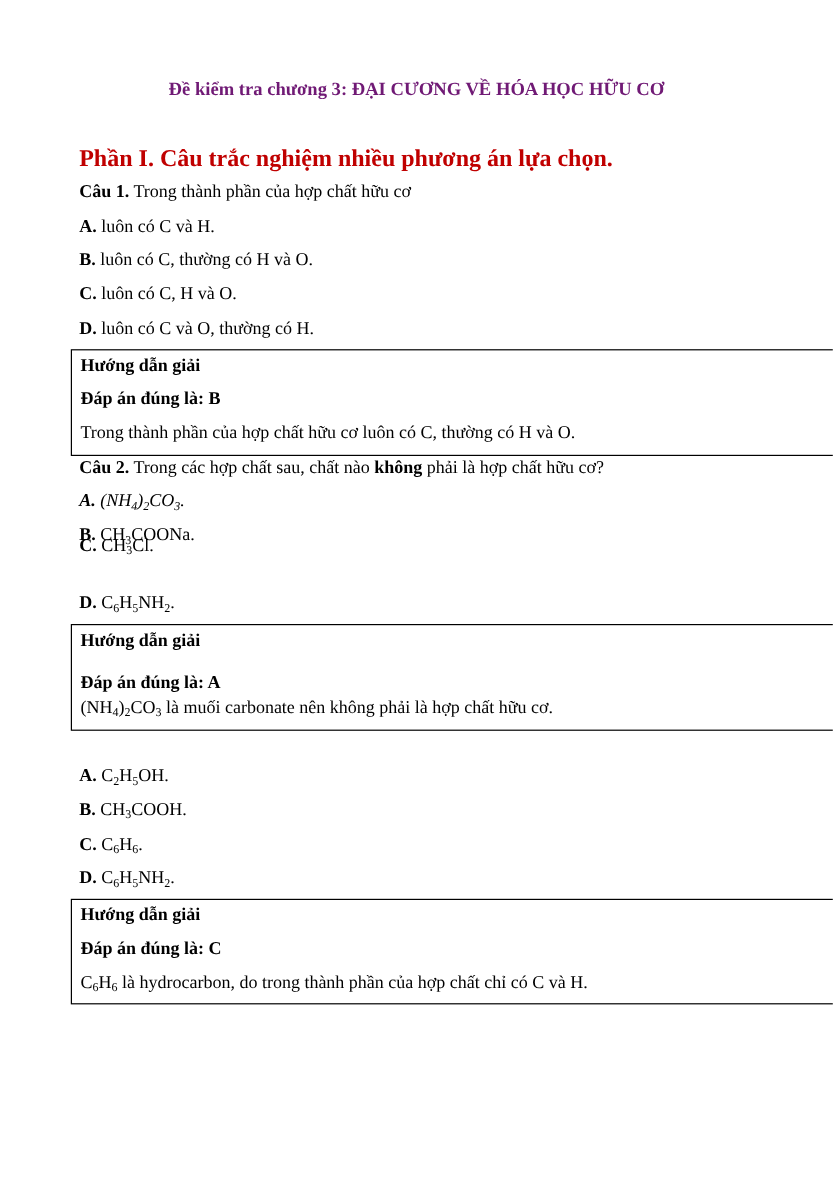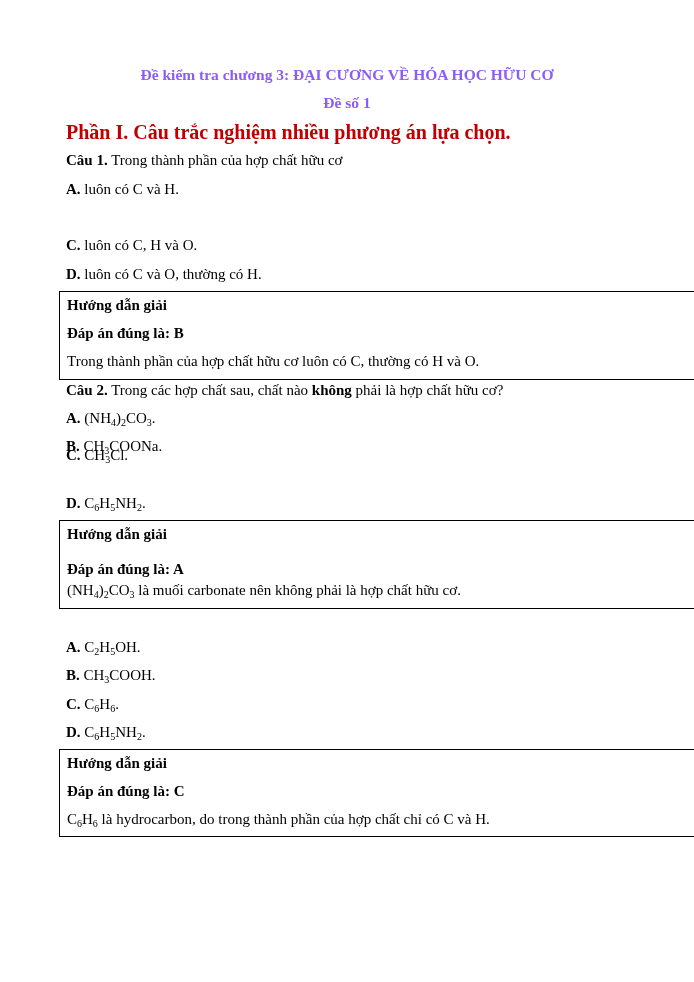--- a/index.html
+++ b/index.html
@@ -4,56 +4,56 @@
 <style>
   html, body { margin: 0; padding: 0; background: #ffffff; }
   body {
     width: 694px; height: 982px; position: relative; overflow: hidden;
     font-family: "Liberation Serif", "DejaVu Serif", serif;
     font-size: 15px; color: #000000;
   }
   .page { position: absolute; left: 0; top: 0; width: 694px; height: 982px; }
   .line { position: absolute; left: 66px; white-space: nowrap; line-height: 18px; }
   .center { left: 0; width: 694px; text-align: center; }
-  .title { color: #8b5cf6; font-weight: bold; font-size: 15.5px; }
+  .title { color: #701a75; font-weight: bold; font-size: 15.5px; }
   .section { color: #C00000; font-weight: bold; font-size: 20px; }
   b, .b { font-weight: bold; }
   sub { font-size: 10px; vertical-align: -3px; line-height: 0; }
   .box {
     position: absolute; left: 59px; width: 650px;
     border: 1.3px solid #000; box-sizing: border-box;
   }
   .box .line { left: 7px; }
 </style>
 </head>
 <body>
 
 <div class="page">
 
   <div class="line center title" style="top:66px;">Đề kiểm tra chương 3: ĐẠI CƯƠNG VỀ HÓA HỌC HỮU CƠ</div>
-  <div class="line center title" style="top:94px;">Đề số 1</div>
   <div class="line section" style="top:123px;">Phần I. Câu trắc nghiệm nhiều phương án lựa chọn.</div>
 
   <div class="line" style="top:151px;">
     <b>Câu 1.</b><span> Trong thành phần của hợp chất hữu cơ</span>
   </div>
   <div class="line" style="top:180px;"><b>A.</b><span> luôn có C và H.</span></div>
+  <div class="line" style="top:208px;"><b>B.</b><span> luôn có C, thường có H và O.</span></div>
   <div class="line" style="top:236px;"><b>C.</b><span> luôn có C, H và O.</span></div>
   <div class="line" style="top:265px;"><b>D.</b><span> luôn có C và O, thường có H.</span></div>
 
   <div class="box" style="top:291px; height:89px;">
     <div class="line b" style="top:4px;">Hướng dẫn giải</div>
     <div class="line b" style="top:32px;">Đáp án đúng là: B</div>
     <div class="line" style="top:60px;">Trong thành phần của hợp chất hữu cơ luôn có C, thường có H và O.</div>
   </div>
 
   <div class="line" style="top:381px;">
     <b>Câu 2.</b><span> Trong các hợp chất sau, chất nào </span><b>không</b><span> phải là hợp chất hữu cơ?</span>
   </div>
-  <div class="line" style="top:409px;"><b>A.</b> <span>(NH<sub>4</sub>)<sub>2</sub>CO<sub>3</sub>.</span></div>
+  <div class="line" style="top:409px;font-style:italic;"><b>A.</b> <span>(NH<sub>4</sub>)<sub>2</sub>CO<sub>3</sub>.</span></div>
   <div class="line" style="top:437px;"><b>B.</b> <span>CH<sub>3</sub>COONa.</span></div>
   <div class="line" style="top:446px;"><b>C.</b> <span>CH<sub>3</sub>Cl.</span></div>
   <div class="line" style="top:494px;"><b>D.</b> <span>C<sub>6</sub>H<sub>5</sub>NH<sub>2</sub>.</span></div>
 
   <div class="box" style="top:520px; height:89px;">
     <div class="line b" style="top:4px;">Hướng dẫn giải</div>
     <div class="line b" style="top:39px;">Đáp án đúng là: A</div>
     <div class="line" style="top:60px;text-align:right;"><span>(NH<sub>4</sub>)<sub>2</sub>CO<sub>3</sub></span><span> là muối carbonate nên không phải là hợp chất hữu cơ.</span></div>
   </div>
 

